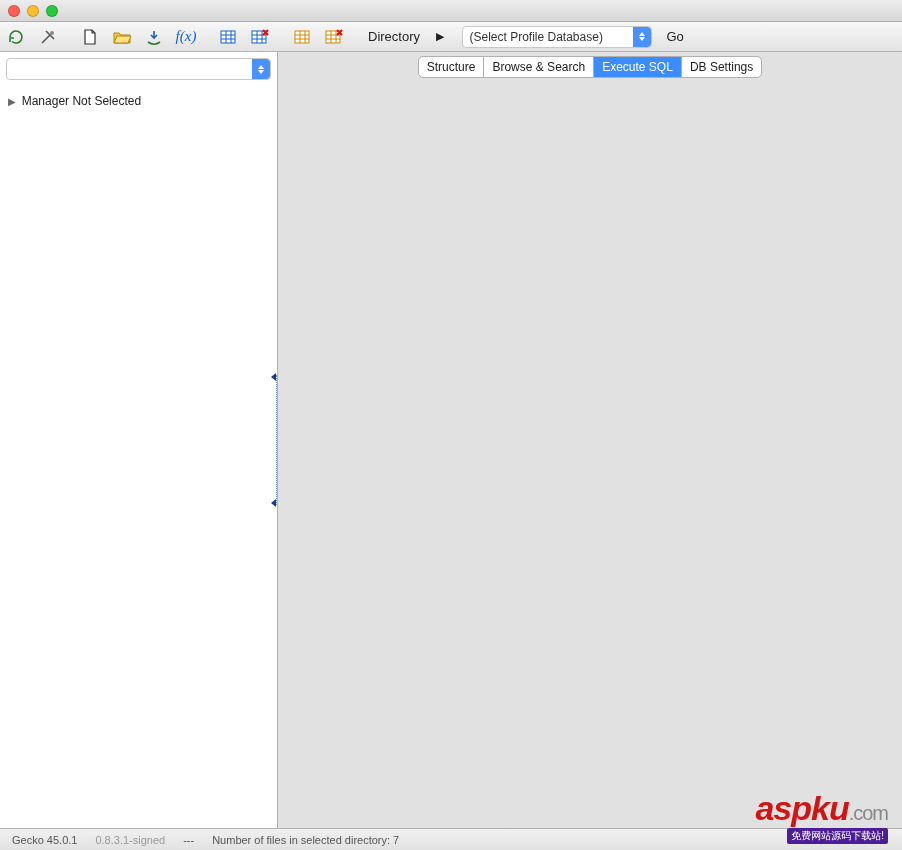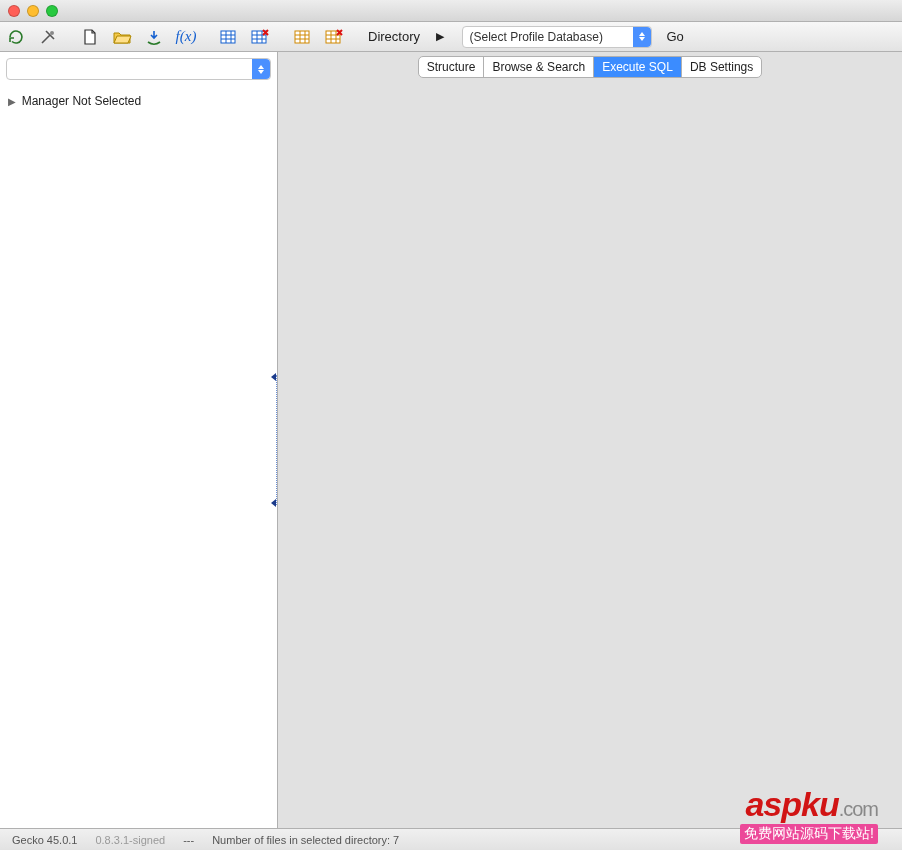--- a/index.html
+++ b/index.html
@@ -148,29 +148,29 @@
   height: 22px;
   background: linear-gradient(#f0f0f0, #e2e2e2);
   border-top: 1px solid #b0b0b0;
   display: flex; align-items: center;
   padding: 0 12px;
   font-size: 11px; color: #555;
   gap: 18px;
 }
 .watermark {
   position: absolute;
-  right: 24px; bottom: 6px;
+  right: 14px; bottom: 6px;
   font-family: Arial, sans-serif;
   text-align: right;
   pointer-events: none;
 }
 .wm-main { font-size: 34px; font-weight: bold; font-style: italic; letter-spacing: -1px; }
 .wm-main .r { color: #d11414; }
 .wm-main .g { color: #888; font-size: 20px; font-style: normal; font-weight: normal; }
-.wm-sub { font-size: 14px; color: #fff; background: #ec4899; padding: 1px 4px; display: inline-block; border-radius: 2px; }
+.wm-sub { font-size: 10px; color: #fff; background: #4c1d95; padding: 1px 4px; display: inline-block; border-radius: 2px; }
 svg { display: block; }
 </style>
 </head>
 <body>
 
 <div class="titlebar">
   <div class="traffic-lights">
     <div class="tl tl-red"></div>
     <div class="tl tl-yellow"></div>
     <div class="tl tl-green"></div>

